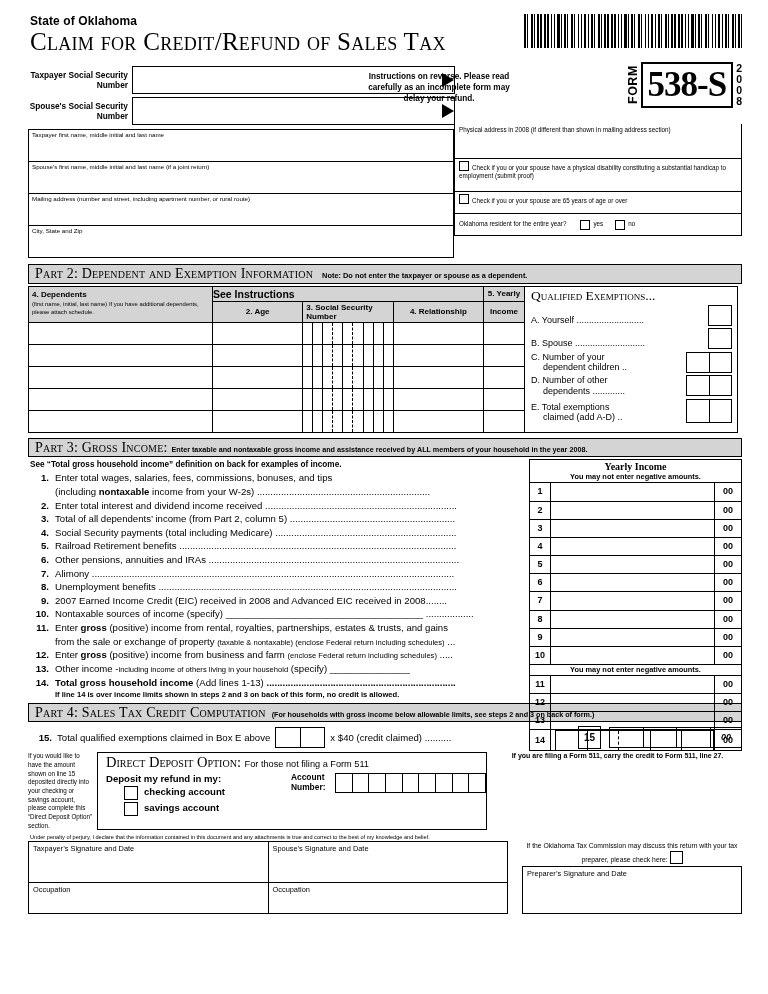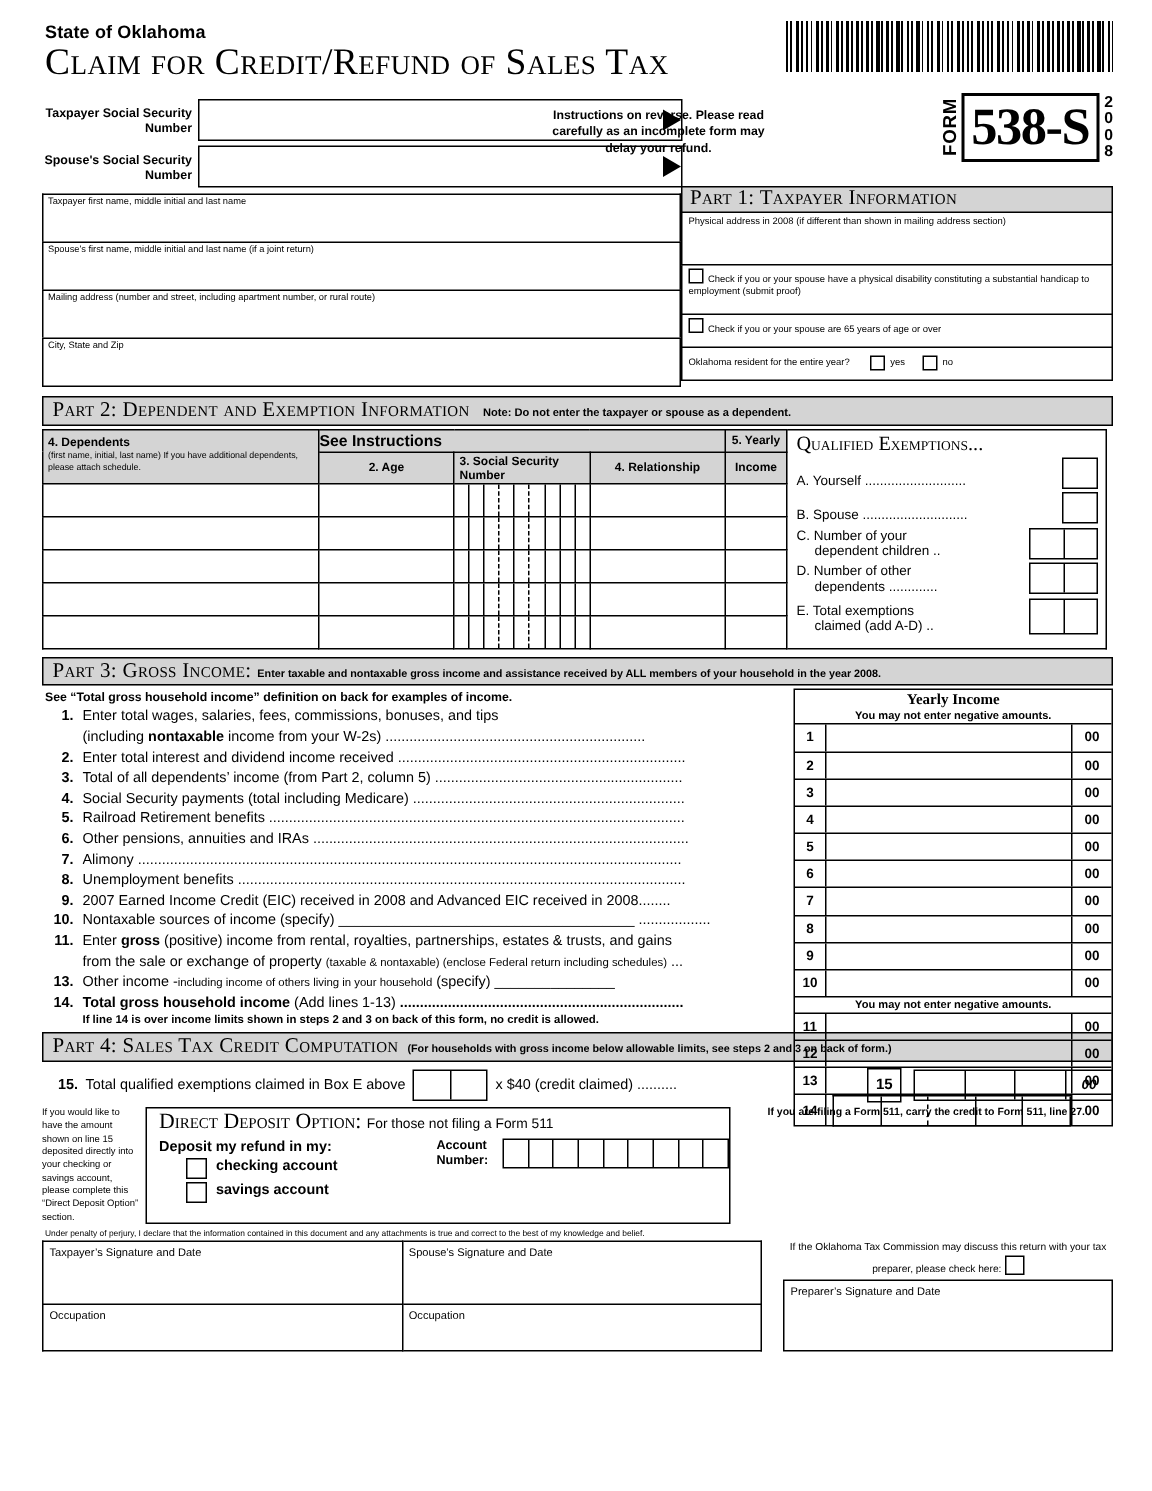--- a/index.html
+++ b/index.html
@@ -210,23 +210,20 @@
         <div class="namebox tiny">
           <span>Spouse's first name, middle initial and last name (if a joint return)</span></div>
         <div class="namebox tiny">
           <span>Mailing address (number and street, including apartment number, or rural route)</span></div>
         <div class="namebox tiny">
           <span>City, State and Zip</span></div>
       </div>
     </div>
 
     <div class="p1" style="margin-left:0;margin-top:58px;">
-      <div class="partbar" style="padding:0 0 0 5px;">
-        <span class="t">Part 1: Taxpayer Information</span>
-      </div>
       <div class="cell" style="height:30px;">
         <span>Physical address in 2008 (if different than shown in mailing address section)</span>
       </div>
       <div class="cell" style="height:28px;">
         <span class="chk"></span><span>Check if you or your spouse have a physical disability constituting a substantial handicap to employment (submit proof)</span>
       </div>
       <div class="cell" style="height:17px;">
         <span class="chk"></span><span>Check if you or your spouse are 65 years of age or over</span>
       </div>
       <div class="cell" style="height:17px;display:flex;align-items:center;">
@@ -453,20 +450,24 @@
                 <span class="no">10.</span>
                 <span class="tx">Nontaxable sources of income (specify) _____________________________________  ..................</span>
               </div>
               <div class="ln">
                 <span class="no">11.</span>
                 <span class="tx">Enter <b>gross</b> (positive) income from rental, royalties, partnerships, estates &amp; trusts, and gains</span>
               </div>
               <div class="ln">
                 <span class="no"></span>
                 <span class="tx">from the sale or exchange of property <span class="sm">(taxable &amp; nontaxable) (enclose Federal return including schedules)</span> ...</span>
+              </div>
+              <div class="ln">
+                <span class="no">12.</span>
+                <span class="tx">Enter <b>gross</b> (positive) income from business and farm <span class="sm">(enclose Federal return including schedules)</span> .....</span>
               </div>
               <div class="ln">
                 <span class="no">13.</span>
                 <span class="tx">Other income -<span class="sm">including income of others living in your household</span> (specify) _______________</span>
               </div>
               <div class="ln">
                 <span class="no">14.</span>
                 <span class="tx b">Total gross household income <span style="font-weight:normal;">(Add lines 1-13)</span> .......................................................................</span>
               </div>
             </div>

